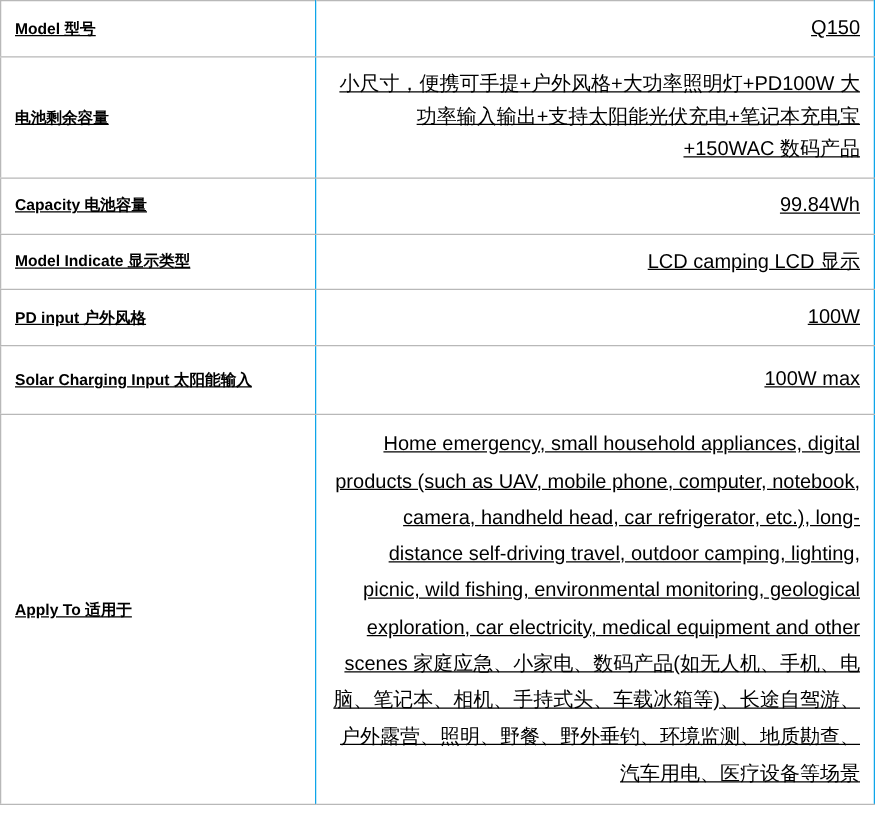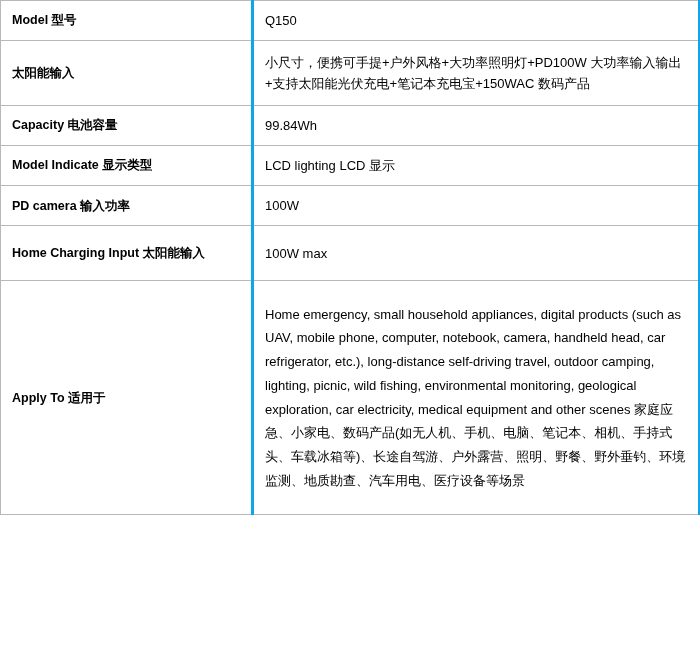--- a/index.html
+++ b/index.html
@@ -18,35 +18,37 @@
     border-collapse: collapse;
     table-layout: fixed;
     width: 699px;
     margin: 0;
     border-top: 1px solid #b8b8b8;
     border-left: 1px solid #b8b8b8;
   }
   .spec-table col.label-col { width: 252px; }
   .spec-table col.value-col { width: 447px; }
   .spec-table td {
-    border-right: 3px solid #0ea5e9;
+    border-right: 1px solid #0ea5e9;
     border-bottom: 1px solid #b8b8b8;
     vertical-align: middle;
     padding: 9px 11px 9px 11px;
     font-size: 12.5px;
     line-height: 1.62;
     word-wrap: break-word;
+    text-decoration: underline;
   }
   .spec-table td.label {
     font-weight: bold;
     font-size: 12.5px;
   }
   .spec-table td.value {
     font-weight: normal;
-    font-size: 13px;
+    font-size: 16px;
+    text-align: right;
   }
   .row-model td { height: 20px; }
   .row-selling td { height: 46px; }
   .row-capacity td { height: 20px; margin-left: 24px; }
   .row-battery td { height: 20px; }
   .row-power td { height: 20px; }
   .row-lcd td { height: 46px; }
   .row-pd td { height: 20px; }
   .row-solar td { height: 36px; }
   .row-charging td { height: 36px; }
@@ -60,37 +62,37 @@
   <colgroup>
     <col class="label-col">
     <col class="value-col">
   </colgroup>
   <tbody>
     <tr class="row-model">
       <td class="label">Model 型号</td>
       <td class="value">Q150</td>
     </tr>
     <tr class="row-selling">
-      <td class="label">太阳能输入</td>
+      <td class="label">电池剩余容量</td>
       <td class="value">小尺寸，便携可手提+户外风格+大功率照明灯+PD100W 大功率输入输出+支持太阳能光伏充电+笔记本充电宝+150WAC 数码产品</td>
     </tr>
     <tr class="row-capacity">
       <td class="label">Capacity 电池容量</td>
       <td class="value">99.84Wh</td>
     </tr>
     <tr class="row-power">
       <td class="label">Model Indicate 显示类型</td>
-      <td class="value">LCD lighting LCD 显示</td>
+      <td class="value">LCD camping LCD 显示</td>
     </tr>
     <tr class="row-pd">
-      <td class="label">PD camera 输入功率</td>
+      <td class="label">PD input 户外风格</td>
       <td class="value">100W</td>
     </tr>
     <tr class="row-solar">
-      <td class="label">Home Charging Input 太阳能输入</td>
+      <td class="label">Solar Charging Input 太阳能输入</td>
       <td class="value">100W max</td>
     </tr>
     <tr class="row-apply">
       <td class="label">Apply To 适用于</td>
       <td class="value">Home emergency, small household appliances, digital products (such as UAV, mobile phone, computer, notebook, camera, handheld head, car refrigerator, etc.), long-distance self-driving travel, outdoor camping, lighting, picnic, wild fishing, environmental monitoring, geological exploration, car electricity, medical equipment and other scenes 家庭应急、小家电、数码产品(如无人机、手机、电脑、笔记本、相机、手持式头、车载冰箱等)、长途自驾游、户外露营、照明、野餐、野外垂钓、环境监测、地质勘查、汽车用电、医疗设备等场景</td>
     </tr>
   </tbody>
 </table>
 
 </body></html>

